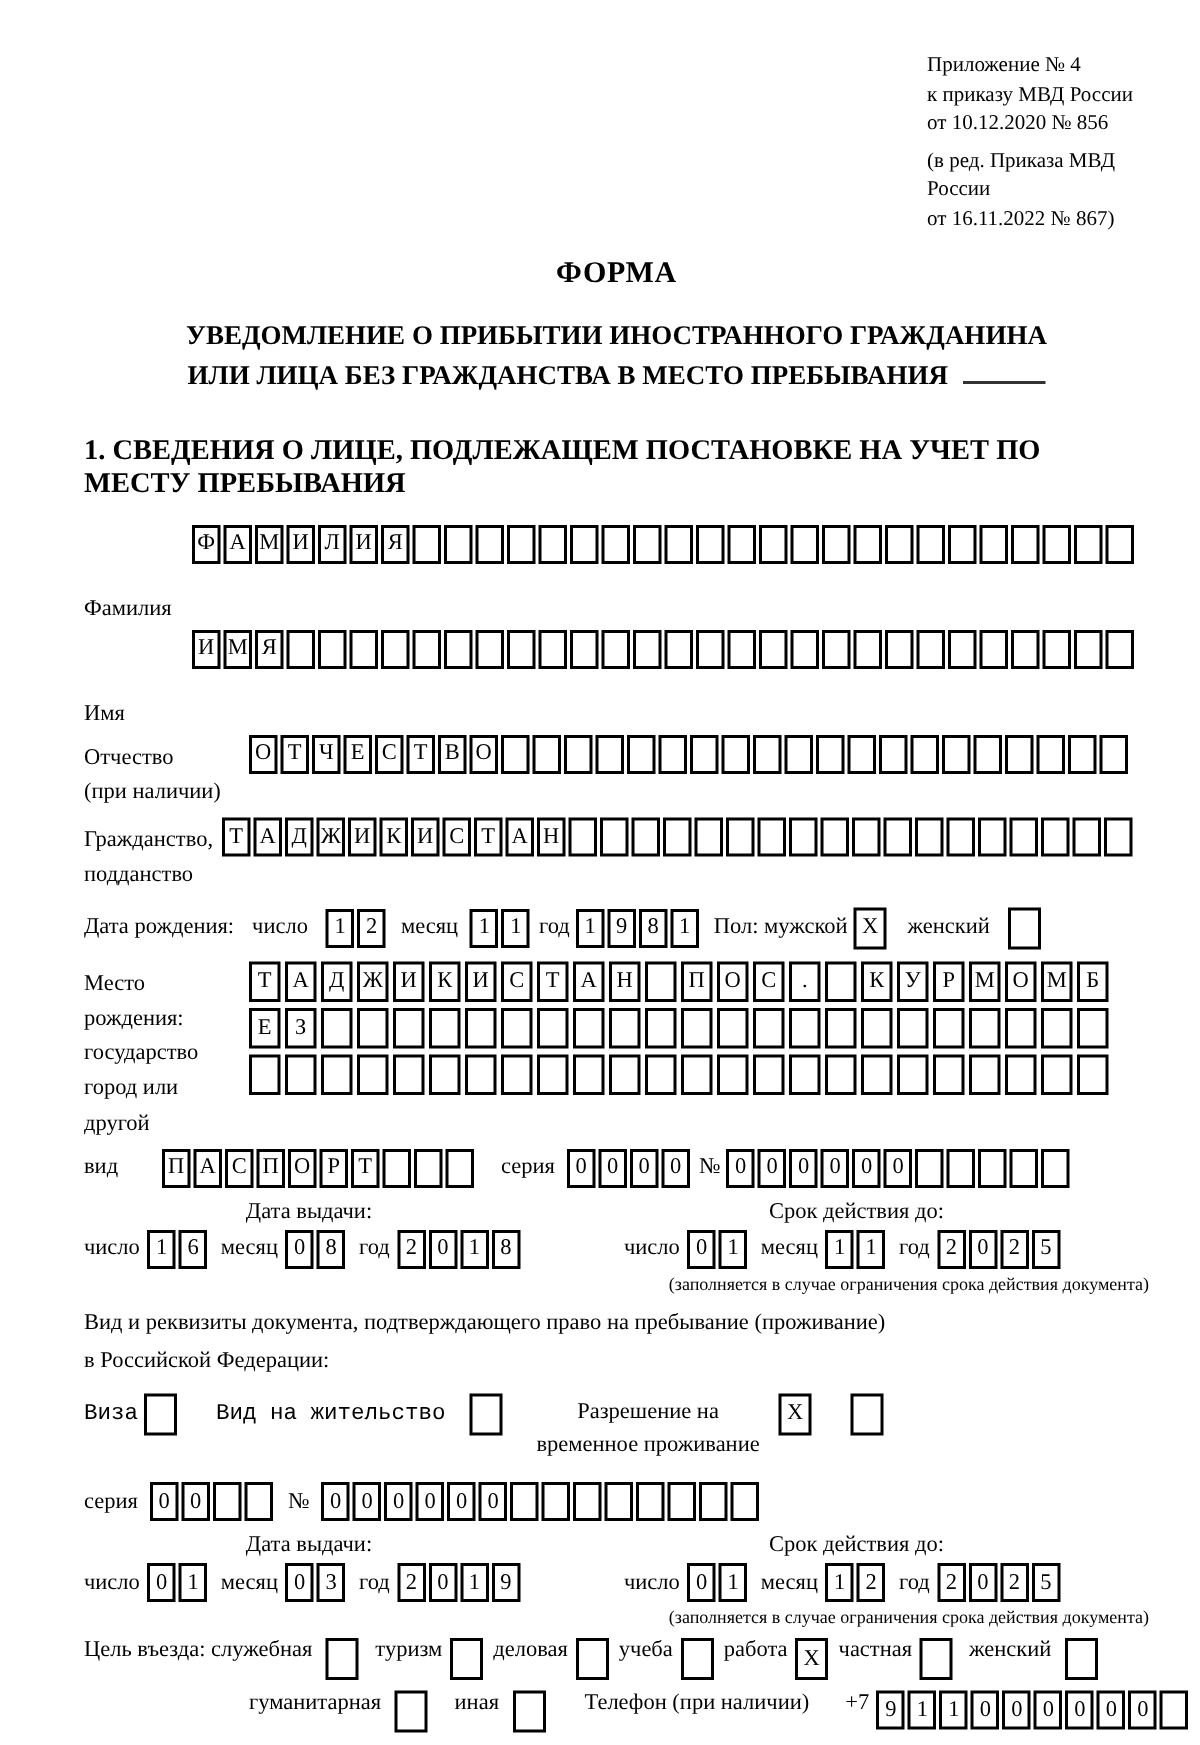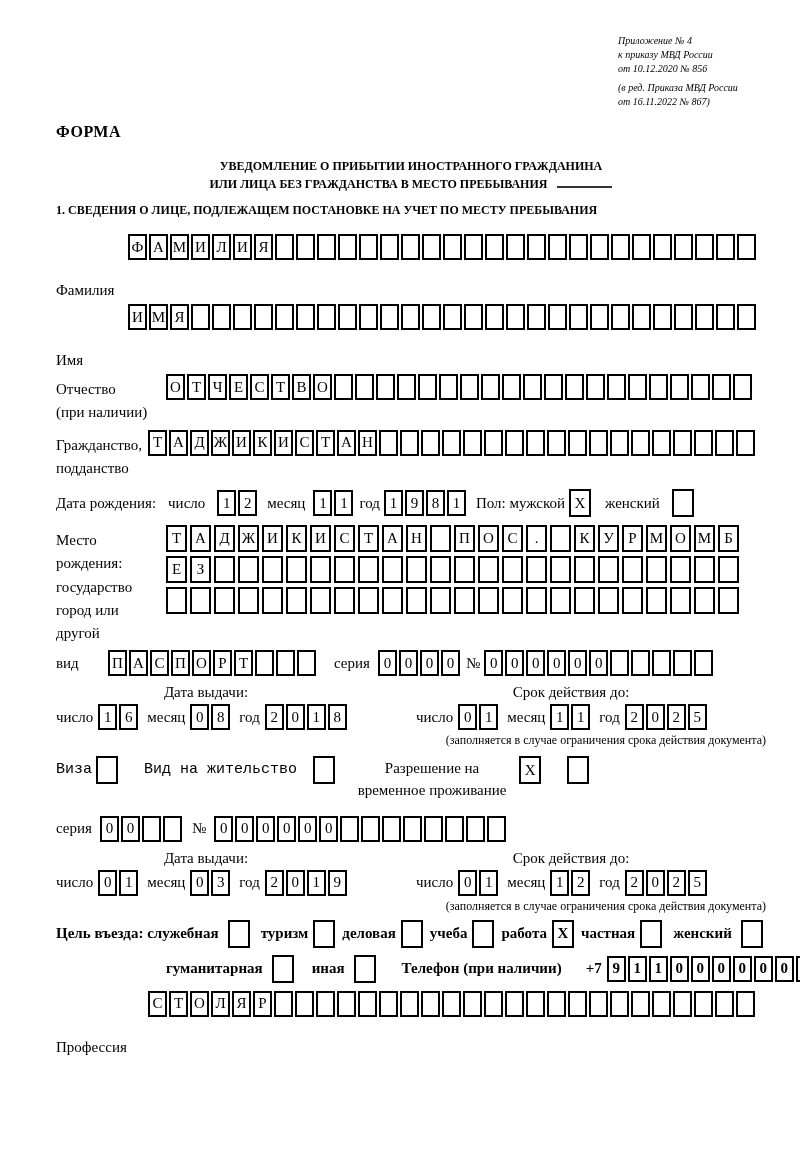--- a/index.html
+++ b/index.html
@@ -3,26 +3,26 @@
 <meta charset="utf-8">
 <style>
   * { box-sizing: border-box; }
   html,body { margin:0; padding:0; background:#ffffff; }
   .page {
     width:800px; height:1163px; margin:0 auto; position:relative;
     padding:34px 34px 0 56px;
     font-family:"Liberation Serif", "DejaVu Serif", serif;
     font-size:15px; color:#000; overflow:hidden;
   }
-  .hdr { margin-left:562px; font-size:10px; line-height:1.4;font-style:italic; }
+  .hdr { margin-left:562px; font-size:14px; line-height:1.4; }
   .hdr-gap { height:5px; }
-  .forma { text-align:left; font-weight:bold; font-size:16px; margin-top:14px; letter-spacing:0.5px; }
-  .title { text-align:center; font-weight:bold; font-size:12px; margin-top:16px; line-height:1.5; }
+  .forma { text-align:center; font-weight:bold; font-size:20px; margin-top:14px; letter-spacing:0.5px; }
+  .title { text-align:center; font-weight:bold; font-size:18px; margin-top:16px; line-height:1.5; }
   .blank { display:inline-block; width:55px; border-bottom:2px solid #333; margin-left:10px; vertical-align:baseline; }
-  .sec1 { font-weight:bold; font-size:12px; margin-top:10px; margin-bottom:16px; }
+  .sec1 { font-weight:bold; font-size:19px; margin-top:26px; margin-bottom:16px; }
 
   .f-row { display:flex; align-items:flex-start; margin-bottom:5px; }
   .f-lbl { flex:none; padding-top:4px;margin-top:44px; }
   .lbl-block { flex:none; line-height:1.55; padding-top:4px;font-family:Liberation Serif, serif; }
   .w72 { width:72px; } .w92 { width:92px; } .w110 { width:110px; }
 
   .boxes { display:flex; flex:none; }
   .cell {
     display:inline-flex; align-items:center; justify-content:center;
     width:19px; height:26px; border:2px solid #000; margin-right:2px;
@@ -49,21 +49,21 @@
   .note { font-size:12px; text-align:right; margin-top:3px; margin-bottom:6px; }
 
   .para { line-height:1.7; margin-top:6px; }
 
   .permits { display:flex; align-items:flex-start; margin-top:8px; margin-bottom:14px; }
   .opt { display:flex; align-items:flex-start; }
   .opt-lbl { padding-top:5px;font-family:Liberation Mono, monospace; }
   .opt-lbl-c { text-align:center; line-height:1.45; padding-top:2px; }
   .wc150 { width:158px; } .wc168 { width:168px; }
 
-  .purpose-row { display:flex; align-items:center; margin-top:4px; margin-bottom:7px;font-weight:bold; }
+  .purpose-row { display:flex; align-items:flex-start; margin-top:4px; margin-bottom:7px; }
   .purpose-row > * { flex:none; }
   .p-gap { width:9px; } .p-gap-s { width:5px; }
   .indent110 { margin-left:110px; }
 </style>
 </head>
 <body>
 
 <div class="page">
 
   <div class="hdr">
@@ -443,20 +443,24 @@
             <span class="cell">2</span>
             <span class="cell">0</span>
             <span class="cell">2</span>
             <span class="cell">5</span>
           </span>
       </div>
     </div>
   </div>
   <div class="note">(заполняется в случае ограничения срока действия документа)</div>
 
+  <div class="para">
+    <div>Вид и реквизиты документа, подтверждающего право на пребывание (проживание)</div>
+    <div>в Российской Федерации:</div>
+  </div>
 
   <div class="permits">
     <div class="opt">
       <span class="opt-lbl">Виза</span>
       <span class="gap4"></span>
       <span class="boxes cb">
           <span class="cell"></span>
         </span>
     </div>
     <span class="gap24"></span>

